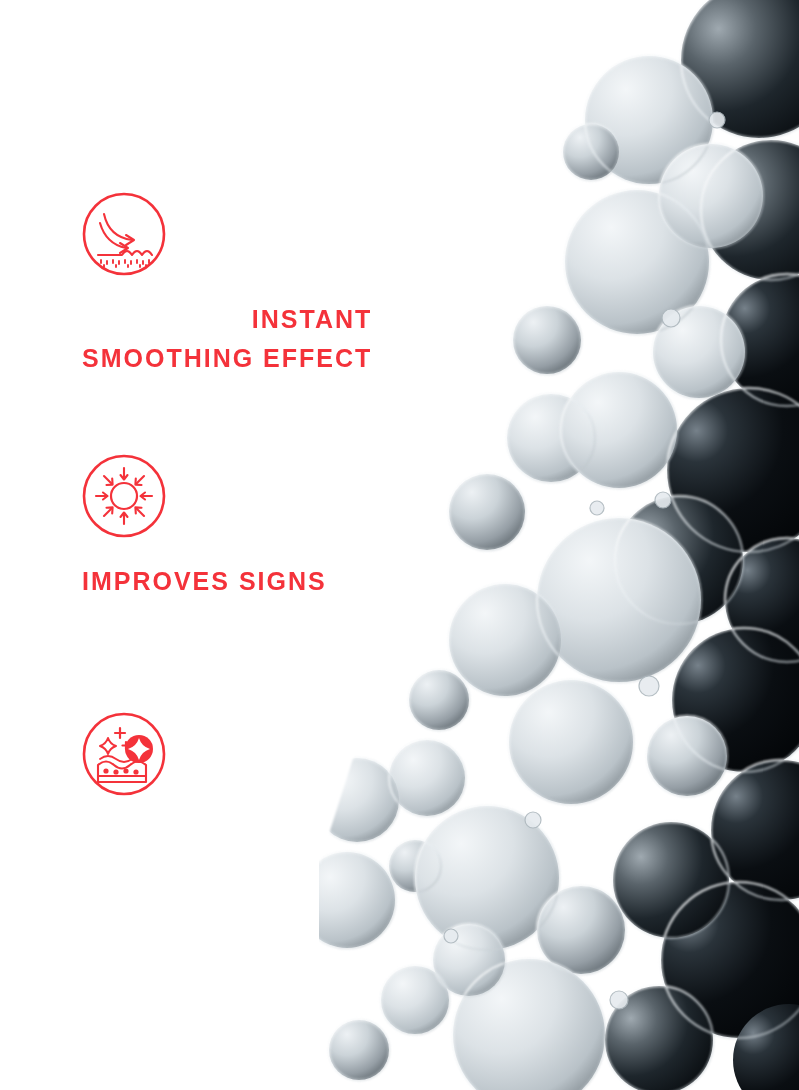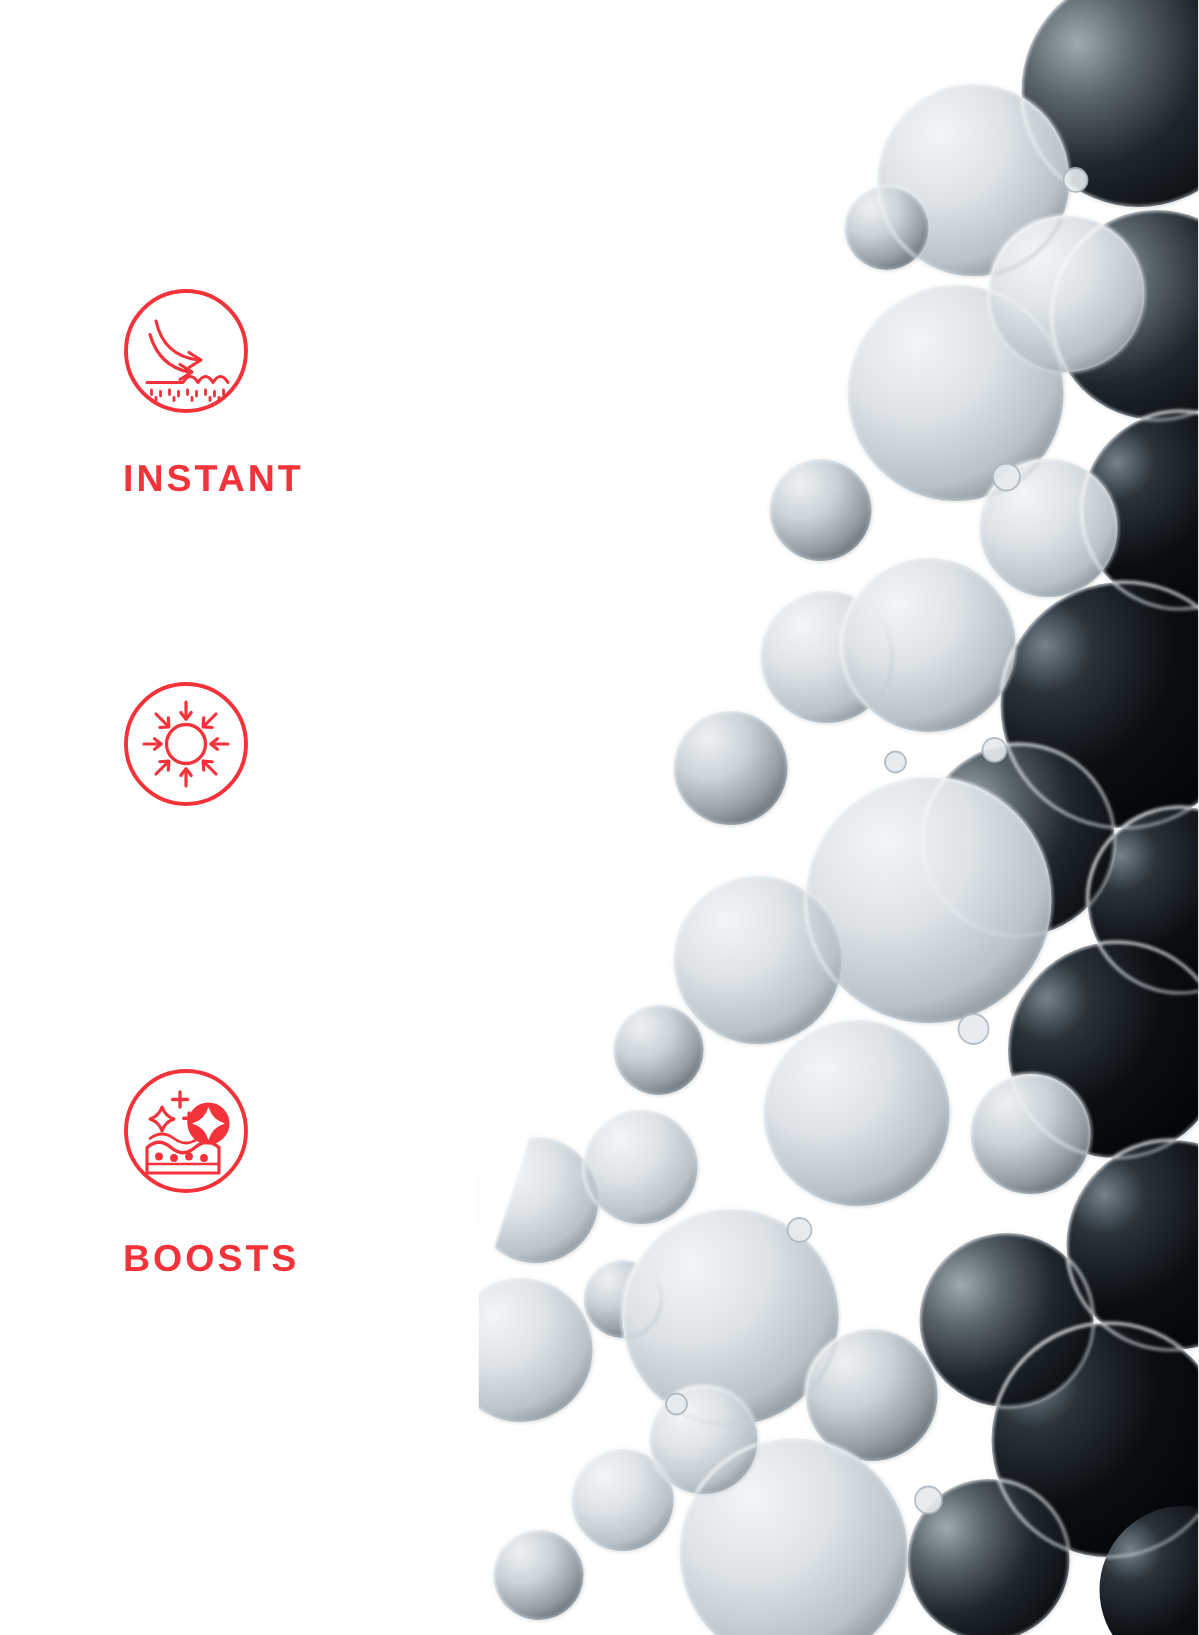--- a/index.html
+++ b/index.html
@@ -266,20 +266,21 @@
             <line x1="22" y1="73" x2="22" y2="75"></line>
             <line x1="34" y1="73" x2="34" y2="75"></line>
             <line x1="46" y1="73" x2="46" y2="75"></line>
             <line x1="58" y1="73" x2="58" y2="75"></line>
             <line x1="64" y1="73" x2="64" y2="75"></line>
           </g>
         </svg>
       </span>
       <div class="benefit-text">
         <span class="line">INSTANT</span>
+        <span class="line">SMOOTHING EFFECT</span>
       </div>
     </div>
 
     <div class="benefit benefit-2">
       <span class="icon-badge">
         <svg viewBox="0 0 84 84" xmlns="http://www.w3.org/2000/svg">
           <circle cx="42" cy="42" r="40" fill="none" stroke="#F4323A" stroke-width="2.6"></circle>
           <circle cx="42" cy="42" r="13" fill="none" stroke="#F4323A" stroke-width="2.2"></circle>
           <g stroke="#F4323A" stroke-width="2.1" stroke-linecap="round" stroke-linejoin="round" fill="none">
 
@@ -303,20 +304,21 @@
 
             <line x1="22" y1="62" x2="30" y2="54"></line>
             <polyline points="30.2,59.5 30.6,53.4 24.5,53.8"></polyline>
 
             <line x1="62" y1="62" x2="54" y2="54"></line>
             <polyline points="59.5,53.8 53.4,53.4 53.8,59.5"></polyline>
           </g>
         </svg>
       </span>
       <div class="benefit-text">
+        <span class="line">IMPROVES SIGNS</span>
       </div>
     </div>
 
     <div class="benefit benefit-3">
       <span class="icon-badge">
         <svg viewBox="0 0 84 84" xmlns="http://www.w3.org/2000/svg">
           <circle cx="42" cy="42" r="40" fill="none" stroke="#F4323A" stroke-width="2.6"></circle>
 
           <path d="M16 53 Q24 46 32 53 Q40 60 48 53 Q56 46 64 53 L64 70 L16 70 Z" fill="none" stroke="#F4323A" stroke-width="2.1" stroke-linejoin="round"></path>
 
@@ -337,18 +339,17 @@
           <path d="M26 26 Q28 32 34 34 Q28 36 26 42 Q24 36 18 34 Q24 32 26 26 Z" fill="none" stroke="#F4323A" stroke-width="2.0" stroke-linejoin="round"></path>
           <g stroke="#F4323A" stroke-width="2.2" stroke-linecap="round">
             <line x1="38" y1="16" x2="38" y2="26"></line>
             <line x1="33" y1="21" x2="43" y2="21"></line>
             <line x1="44" y1="30" x2="44" y2="37"></line>
             <line x1="40.5" y1="33.5" x2="47.5" y2="33.5"></line>
           </g>
         </svg>
       </span>
       <div class="benefit-text">
-        <span class="line">BOOSTS</span>
       </div>
     </div>
 
   </div>
 </div>
 
 </body></html>

